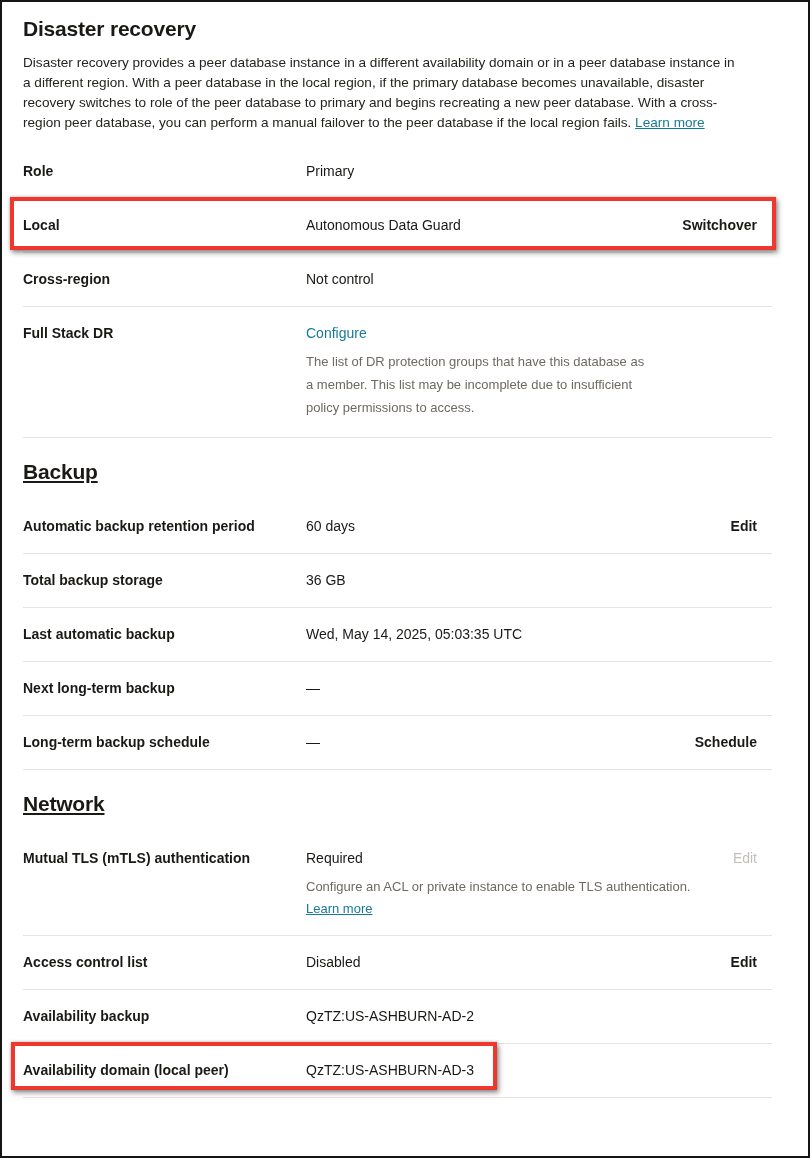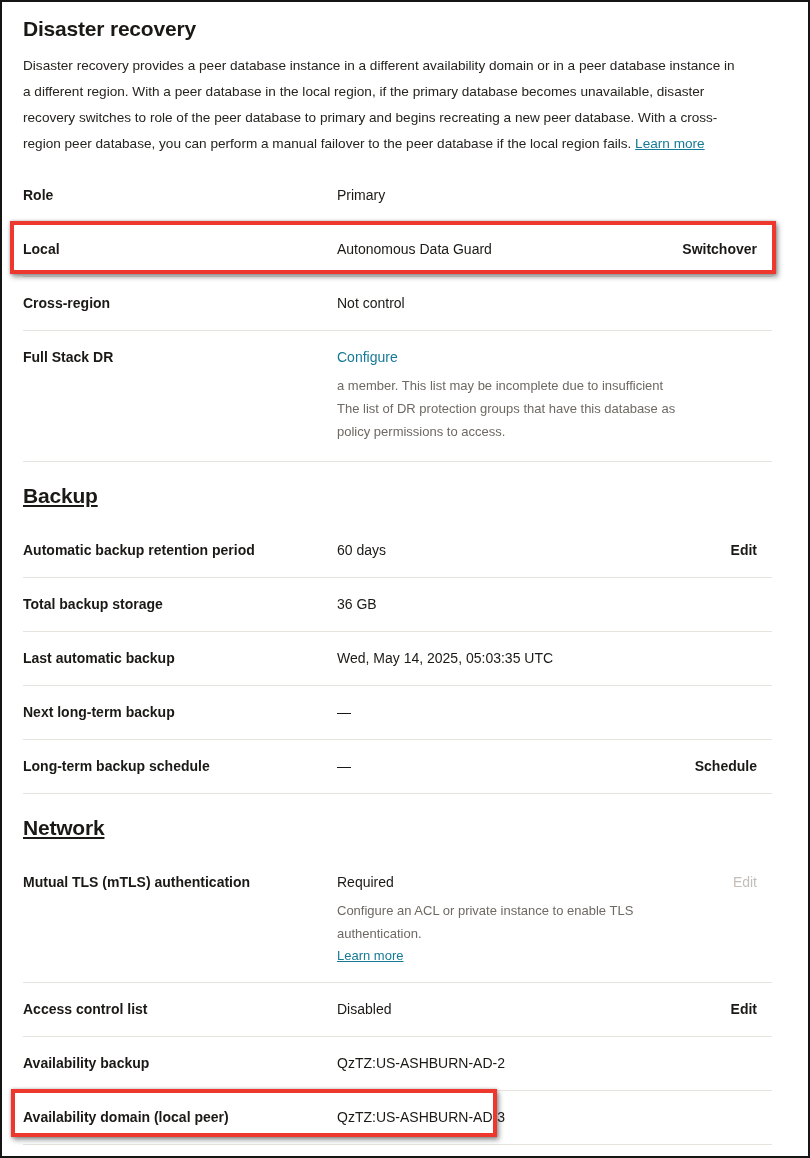--- a/index.html
+++ b/index.html
@@ -9,32 +9,32 @@
     border:2px solid #151515;background:#fff;
     padding:15px 14px 0 21px;overflow:hidden;position:relative;
   }
   .content{width:749px;}
   .section-title{
     font-size:21px;font-weight:700;margin:0;color:#1b1916;letter-spacing:-0.2px;
   }
   .section + .section .section-title{margin-top:22px;}
   .section-heading-gap{margin-bottom:16px;text-decoration:underline;}
   .intro{
-    font-size:13.6px;line-height:26px;margin:12px 0 0 0;color:#26241f;
+    font-size:13.6px;line-height:20px;margin:12px 0 0 0;color:#26241f;
   }
   .intro .intro-text{white-space:pre-line;}
   .intro a{color:var(--link,#167a96);text-decoration:underline;cursor:pointer;}
   .rows{margin-top:12px;}
   .row{
     display:flex;align-items:flex-start;position:relative;
     border-bottom:1px solid var(--divider,#e7e4e0);
     padding:18px 0;font-size:14px;line-height:17px;
   }
   .row-label{
-    width:314px;flex:none;font-weight:700;color:#1b1916;
+    width:283px;flex:none;font-weight:700;color:#1b1916;
     padding-right:12px;box-sizing:border-box;
   }
   .row-value-col{flex:1;min-width:0;}
   .row-value{color:#1b1916;}
   .value-link{color:var(--link,#167a96);text-decoration:none;cursor:pointer;}
   .row-desc{color:#6e6962;font-size:13px;margin-top:8px;line-height:23px;max-width:420px;}
   .desc-link{
     display:inline-block;margin-top:2px;font-size:13px;line-height:17px;
     color:var(--link,#167a96);text-decoration:underline;cursor:pointer;
   }
@@ -74,22 +74,22 @@
             <a class="row-action" href="#">Switchover</a>
             <div class="hl full"></div>
           </div>
           <div class="row">
             <div class="row-label">Cross-region</div>
             <div class="row-value-col"><span class="row-value">Not control</span></div>
           </div>
           <div class="row">
             <div class="row-label">Full Stack DR</div>
             <div class="row-value-col"><a class="value-link" href="#">Configure</a><div class="row-desc">
+                <div class="desc-line">The list of DR protection groups that have this database as</div>
                 <div class="desc-line">a member. This list may be incomplete due to insufficient</div>
-                <div class="desc-line">The list of DR protection groups that have this database as</div>
                 <div class="desc-line">policy permissions to access.</div>
               </div></div>
           </div>
         </div>
       </section>
       <section class="section">
         <h2 class="section-title section-heading-gap">Backup</h2>
         <div class="rows">
           <div class="row">
             <div class="row-label">Automatic backup retention period</div>

